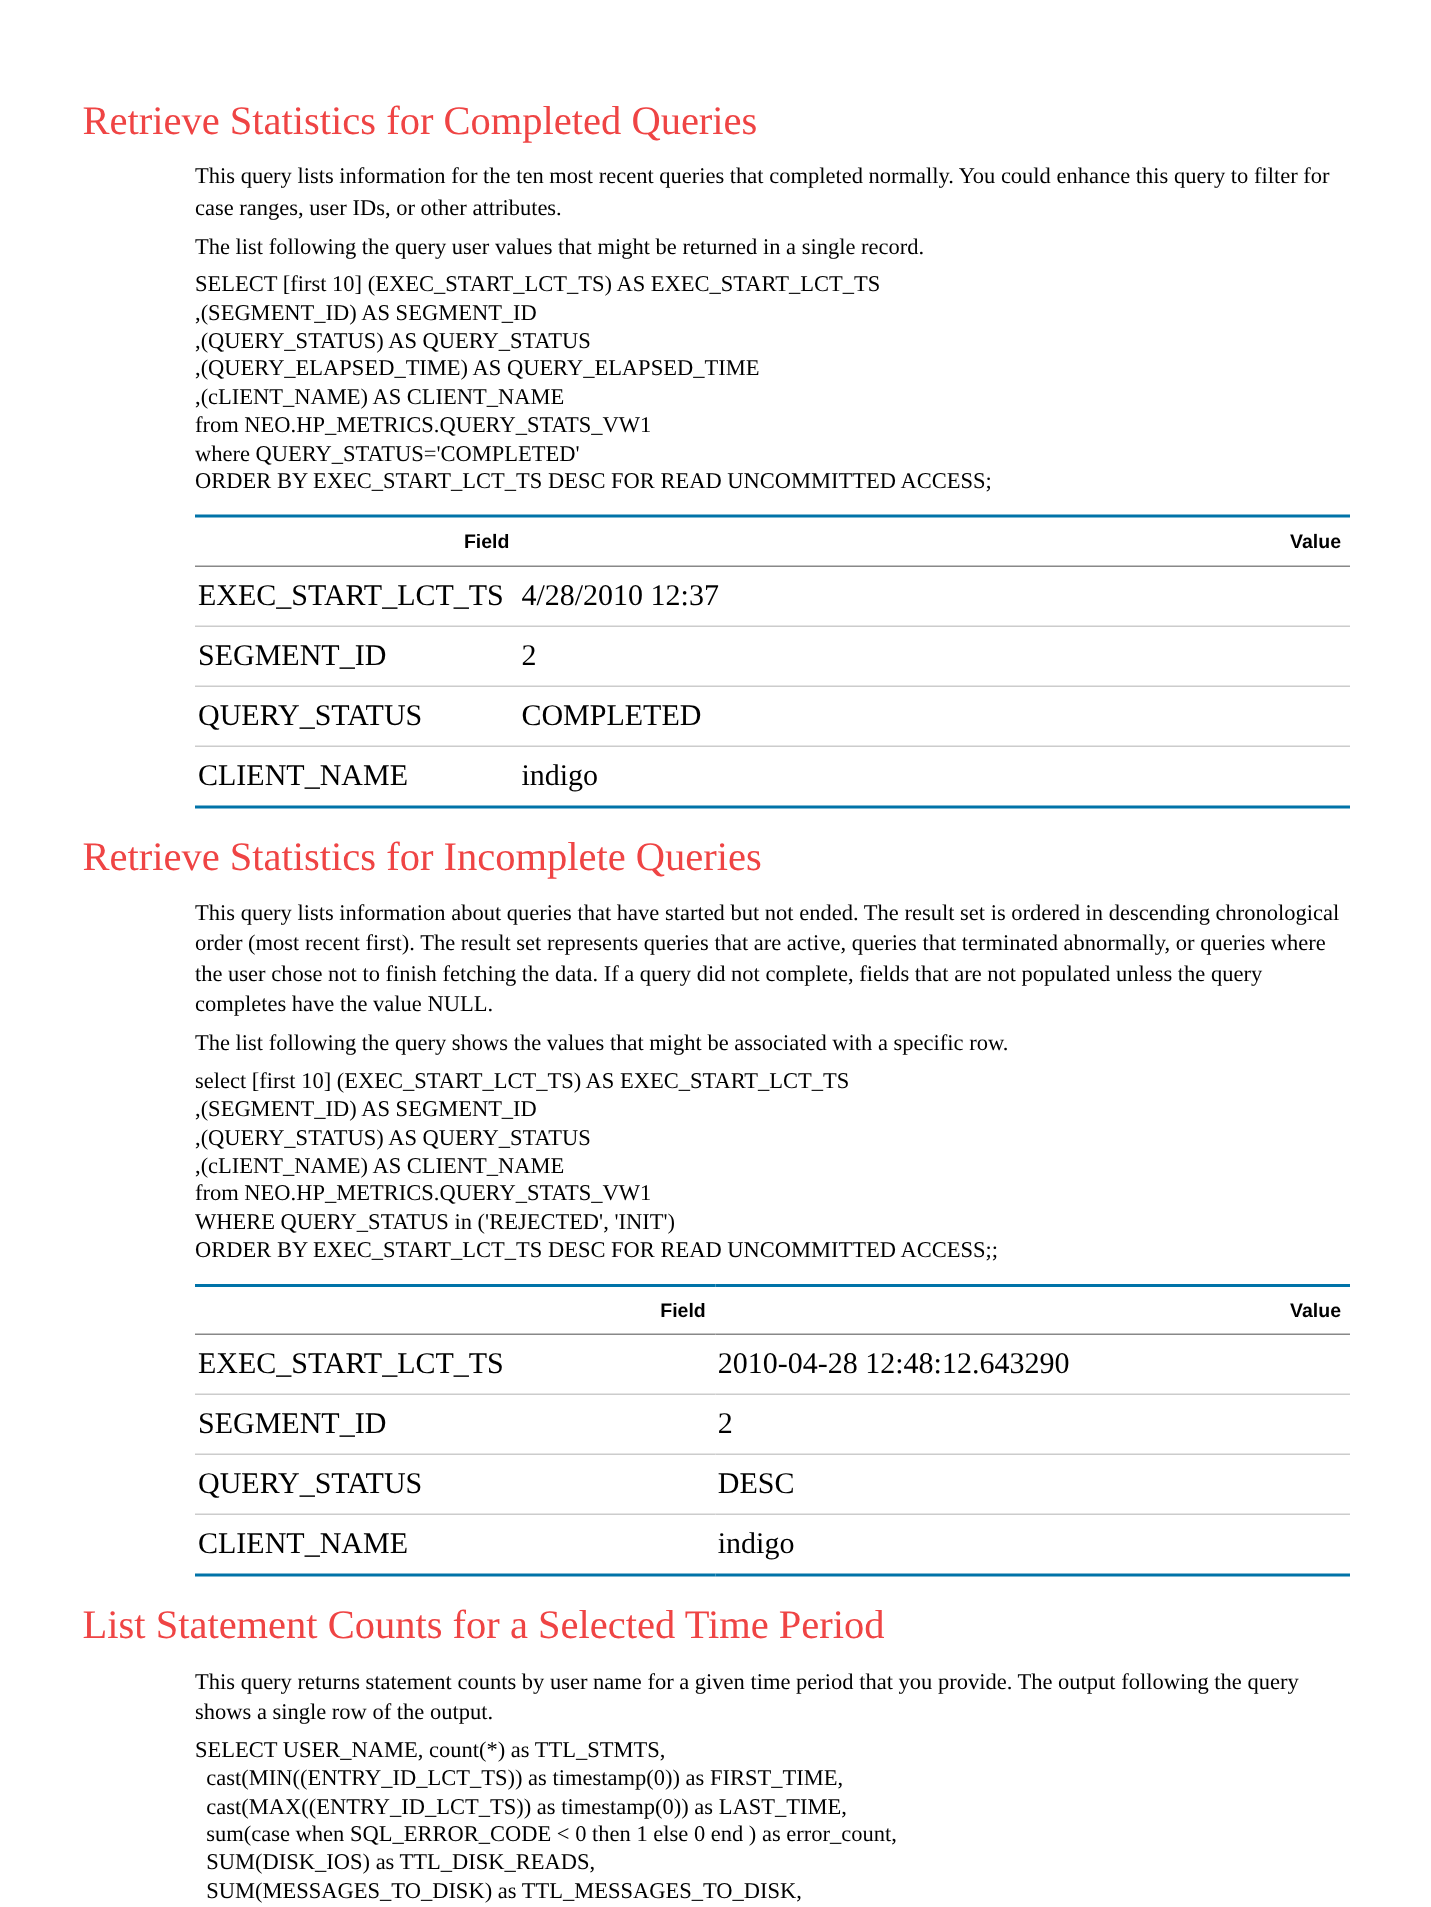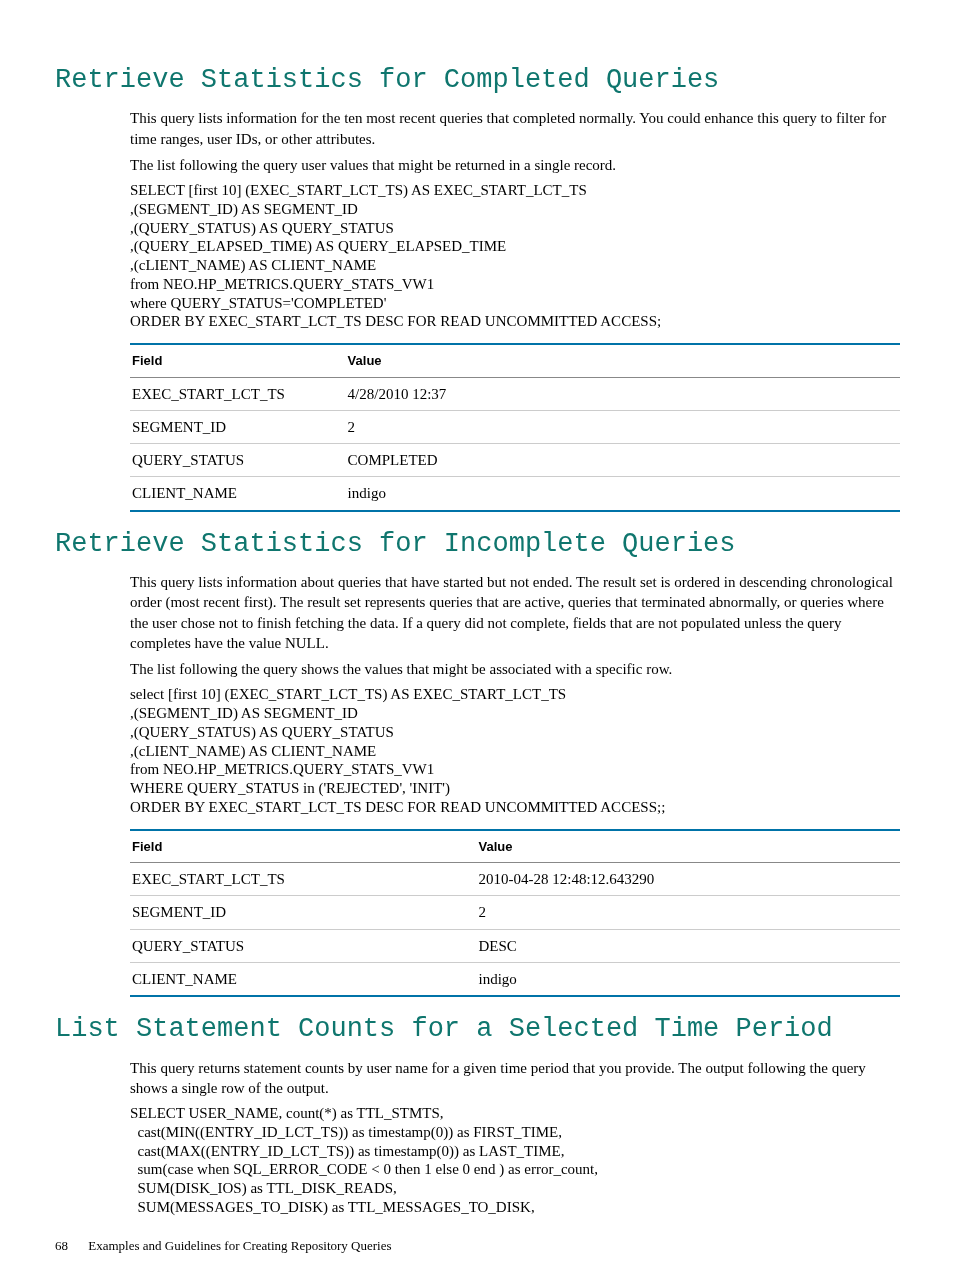--- a/index.html
+++ b/index.html
@@ -6,23 +6,23 @@
     font-family: Georgia, 'Times New Roman', serif;
     font-size: 15px;
     color: #000;
     margin: 0;
     padding: 50px 55px 30px 55px;
     width: 954px;
     box-sizing: border-box;
     line-height: 1.35;
   }
   h2 {
-    font-family: Liberation Mono, monospace;
+    font-family: Liberation Serif, serif;
     font-weight: 300;
-    color: #0f766e;
+    color: #ef4444;
     font-size: 27px;
     margin: 12px 0 10px 0;
   }
   .body-text {
     margin: 0 0 6px 75px;
   }
   pre.code {
     font-family: Liberation Serif, serif;
     font-size: 15px;
     margin: 4px 0 12px 75px;
@@ -31,49 +31,49 @@
   }
   table.data {
     border-collapse: collapse;
     width: 770px;
     margin: 8px 0 14px 75px;
   }
   table.data th {
     font-family: Arial, 'Helvetica Neue', sans-serif;
     font-weight: bold;
     font-size: 13px;
-    text-align: left;
+    text-align: right;
     padding: 7px 6px 7px 2px;
     border-top: 2px solid #0073a8;
     border-bottom: 1px solid #888;
   }
   table.data td {
     padding: 6px 6px 6px 2px;
     border-bottom: 1px solid #ccc;
-    font-size: 15px;
+    font-size: 20px;
     margin-top: 24px;
   }
   table.data tr:last-child td {
     border-bottom: 2px solid #0073a8;
   }
   .footer {
     margin-top: 20px;
     font-size: 13px;
     font-family: Georgia, serif;
   }
   .footer .pnum {
     display: inline-block;
     width: 30px;
   }
 </style>
 </head>
 <body>
 
 <h2>Retrieve Statistics for Completed Queries</h2>
-<p class="body-text">This query lists information for the ten most recent queries that completed normally. You could enhance this query to filter for time ranges, user IDs, or other attributes.</p>
+<p class="body-text">This query lists information for the ten most recent queries that completed normally. You could enhance this query to filter for case ranges, user IDs, or other attributes.</p>
 <p class="body-text">The list following the query user values that might be returned in a single record.</p>
 <pre class="code">SELECT [first 10] (EXEC_START_LCT_TS) AS EXEC_START_LCT_TS
 ,(SEGMENT_ID) AS SEGMENT_ID
 ,(QUERY_STATUS) AS QUERY_STATUS
 ,(QUERY_ELAPSED_TIME) AS QUERY_ELAPSED_TIME
 ,(cLIENT_NAME) AS CLIENT_NAME
 from NEO.HP_METRICS.QUERY_STATS_VW1
 where QUERY_STATUS='COMPLETED'
 ORDER BY EXEC_START_LCT_TS DESC FOR READ UNCOMMITTED ACCESS;</pre>
 

